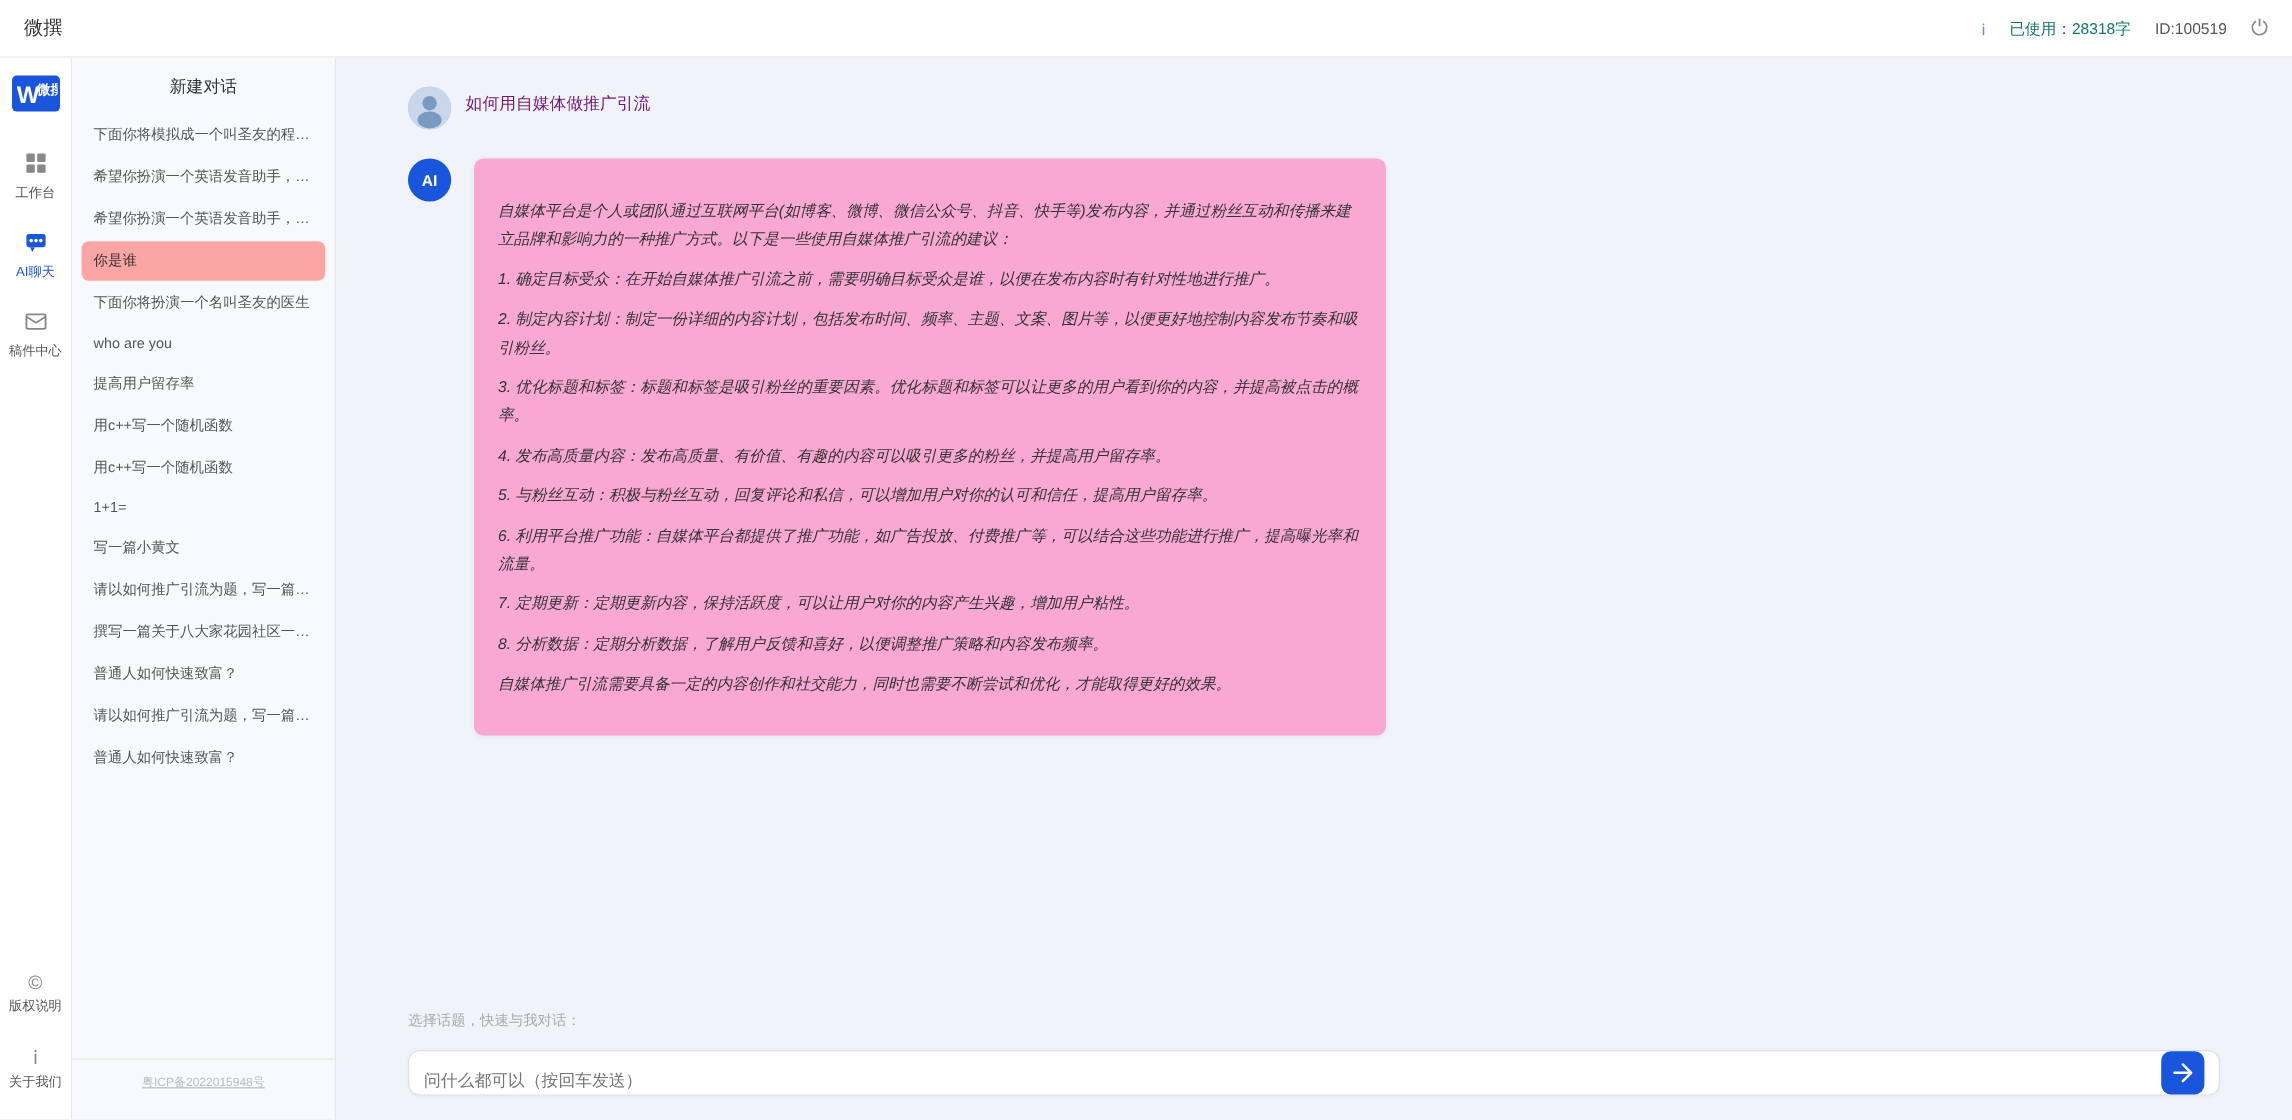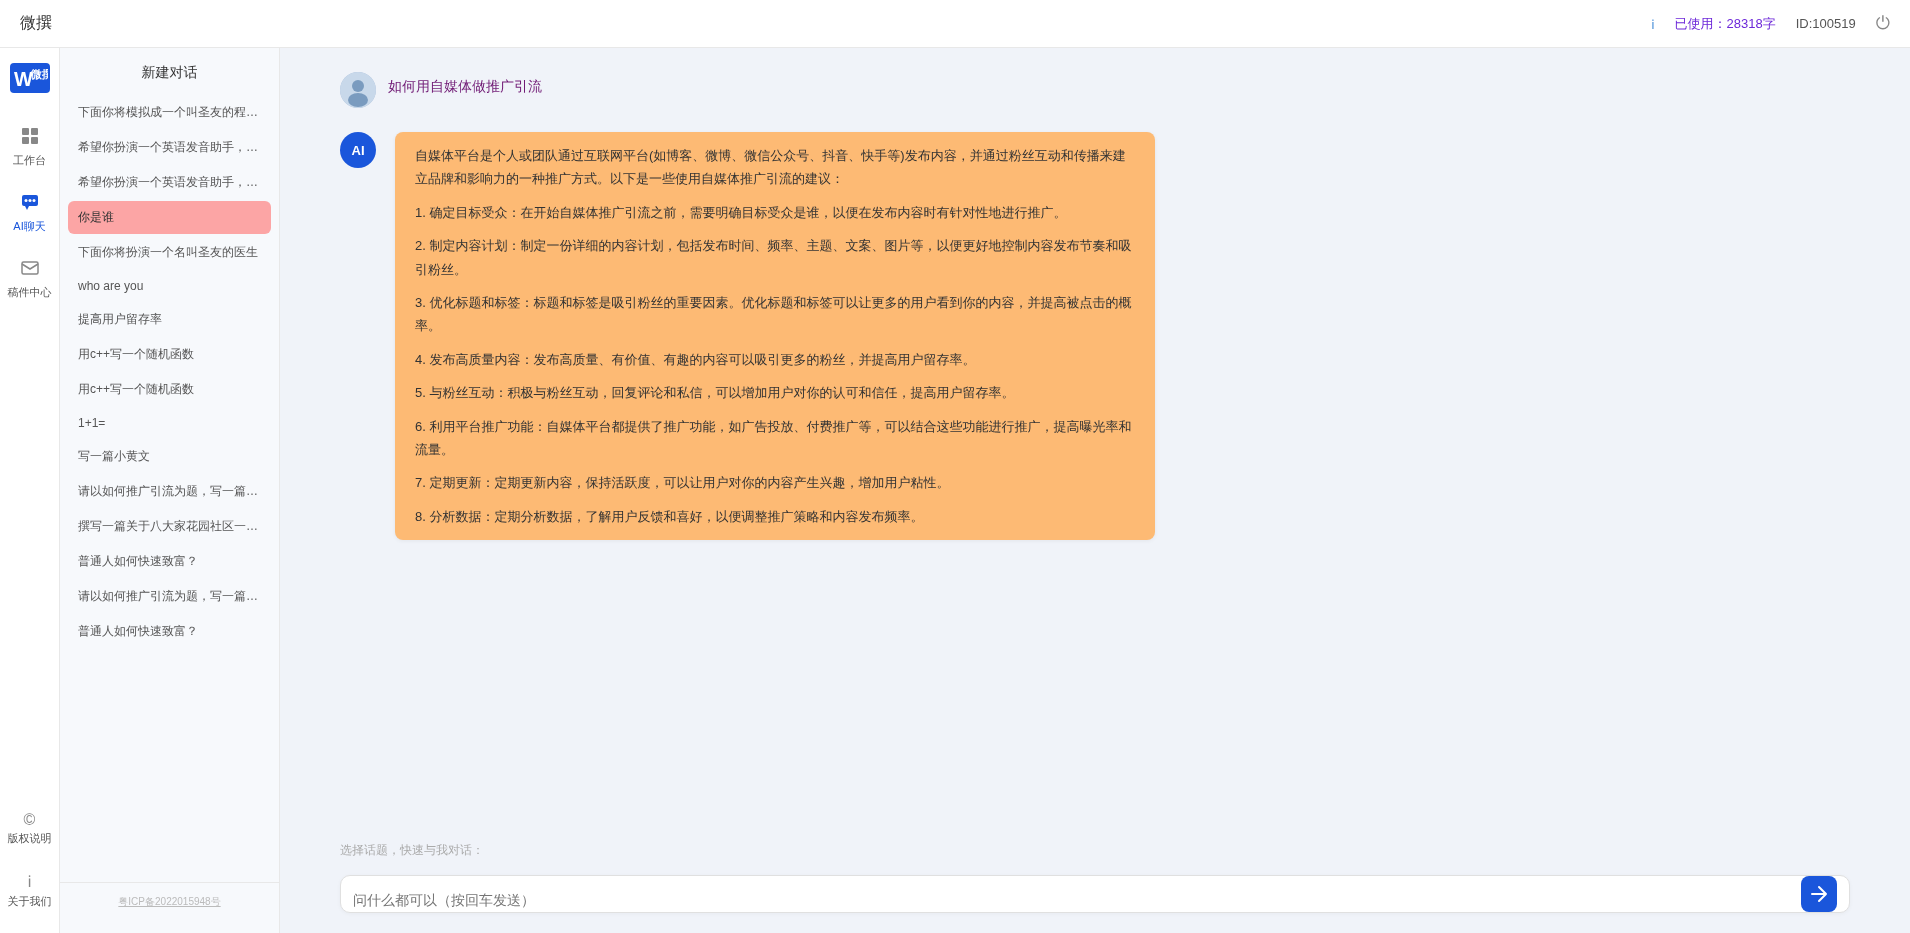--- a/index.html
+++ b/index.html
@@ -193,28 +193,29 @@
       background: #1a56db;
       flex-shrink: 0;
       display: flex;
       align-items: center;
       justify-content: center;
       color: #fff;
       font-size: 13px;
       font-weight: bold;
     }
     .ai-msg-bubble {
-      background: #fdba74;
+      background: #f9a8d4;
       border-radius: 8px;
-      padding: 12px 20px;
+      padding: 32px 20px;
       font-size: 13px;
       color: #333;
       line-height: 1.8;
       max-width: 760px;
       box-shadow: 0 1px 4px rgba(0,0,0,0.06);
+      font-style: italic;
     }
     .ai-msg-bubble p { margin-bottom: 10px; }
     .ai-msg-bubble p:last-child { margin-bottom: 0; }
 
     
     .quick-select {
       padding: 8px 60px 6px;
       font-size: 12px;
       color: #aaa;
     }
@@ -268,21 +269,21 @@
       text-decoration: underline;
     }
   </style>
 </head>
 <body>
 
 <div class="topbar">
   <span class="topbar-title">微撰</span>
   <div class="topbar-right">
     <span style="color:#4a90d9;">ℹ</span>
-    <span style="color:#6d28d9;">已使用：28318字</span>
+    <span style="color:#0f766e;">已使用：28318字</span>
     <span style="color:#555;">ID:100519</span>
     <span style="cursor:pointer;color:#888;font-size:18px;">⏻</span>
   </div>
 </div>
 
 <div class="main-layout">
 
   <div class="left-sidebar">
     <div class="logo-area">
       <div class="logo-icon">
@@ -387,20 +388,21 @@
 
         <p>自媒体平台是个人或团队通过互联网平台(如博客、微博、微信公众号、抖音、快手等)发布内容，并通过粉丝互动和传播来建立品牌和影响力的一种推广方式。以下是一些使用自媒体推广引流的建议：</p>
             <p>1. 确定目标受众：在开始自媒体推广引流之前，需要明确目标受众是谁，以便在发布内容时有针对性地进行推广。</p>
             <p>2. 制定内容计划：制定一份详细的内容计划，包括发布时间、频率、主题、文案、图片等，以便更好地控制内容发布节奏和吸引粉丝。</p>
             <p>3. 优化标题和标签：标题和标签是吸引粉丝的重要因素。优化标题和标签可以让更多的用户看到你的内容，并提高被点击的概率。</p>
             <p>4. 发布高质量内容：发布高质量、有价值、有趣的内容可以吸引更多的粉丝，并提高用户留存率。</p>
             <p>5. 与粉丝互动：积极与粉丝互动，回复评论和私信，可以增加用户对你的认可和信任，提高用户留存率。</p>
             <p>6. 利用平台推广功能：自媒体平台都提供了推广功能，如广告投放、付费推广等，可以结合这些功能进行推广，提高曝光率和流量。</p>
             <p>7. 定期更新：定期更新内容，保持活跃度，可以让用户对你的内容产生兴趣，增加用户粘性。</p>
             <p>8. 分析数据：定期分析数据，了解用户反馈和喜好，以便调整推广策略和内容发布频率。</p>
+            <p>自媒体推广引流需要具备一定的内容创作和社交能力，同时也需要不断尝试和优化，才能取得更好的效果。</p>
           </div>
       </div>
 
     </div>
 
     <div class="quick-select">
       <span>选择话题，快速与我对话：</span>
     </div>
 
     <div class="input-area">

